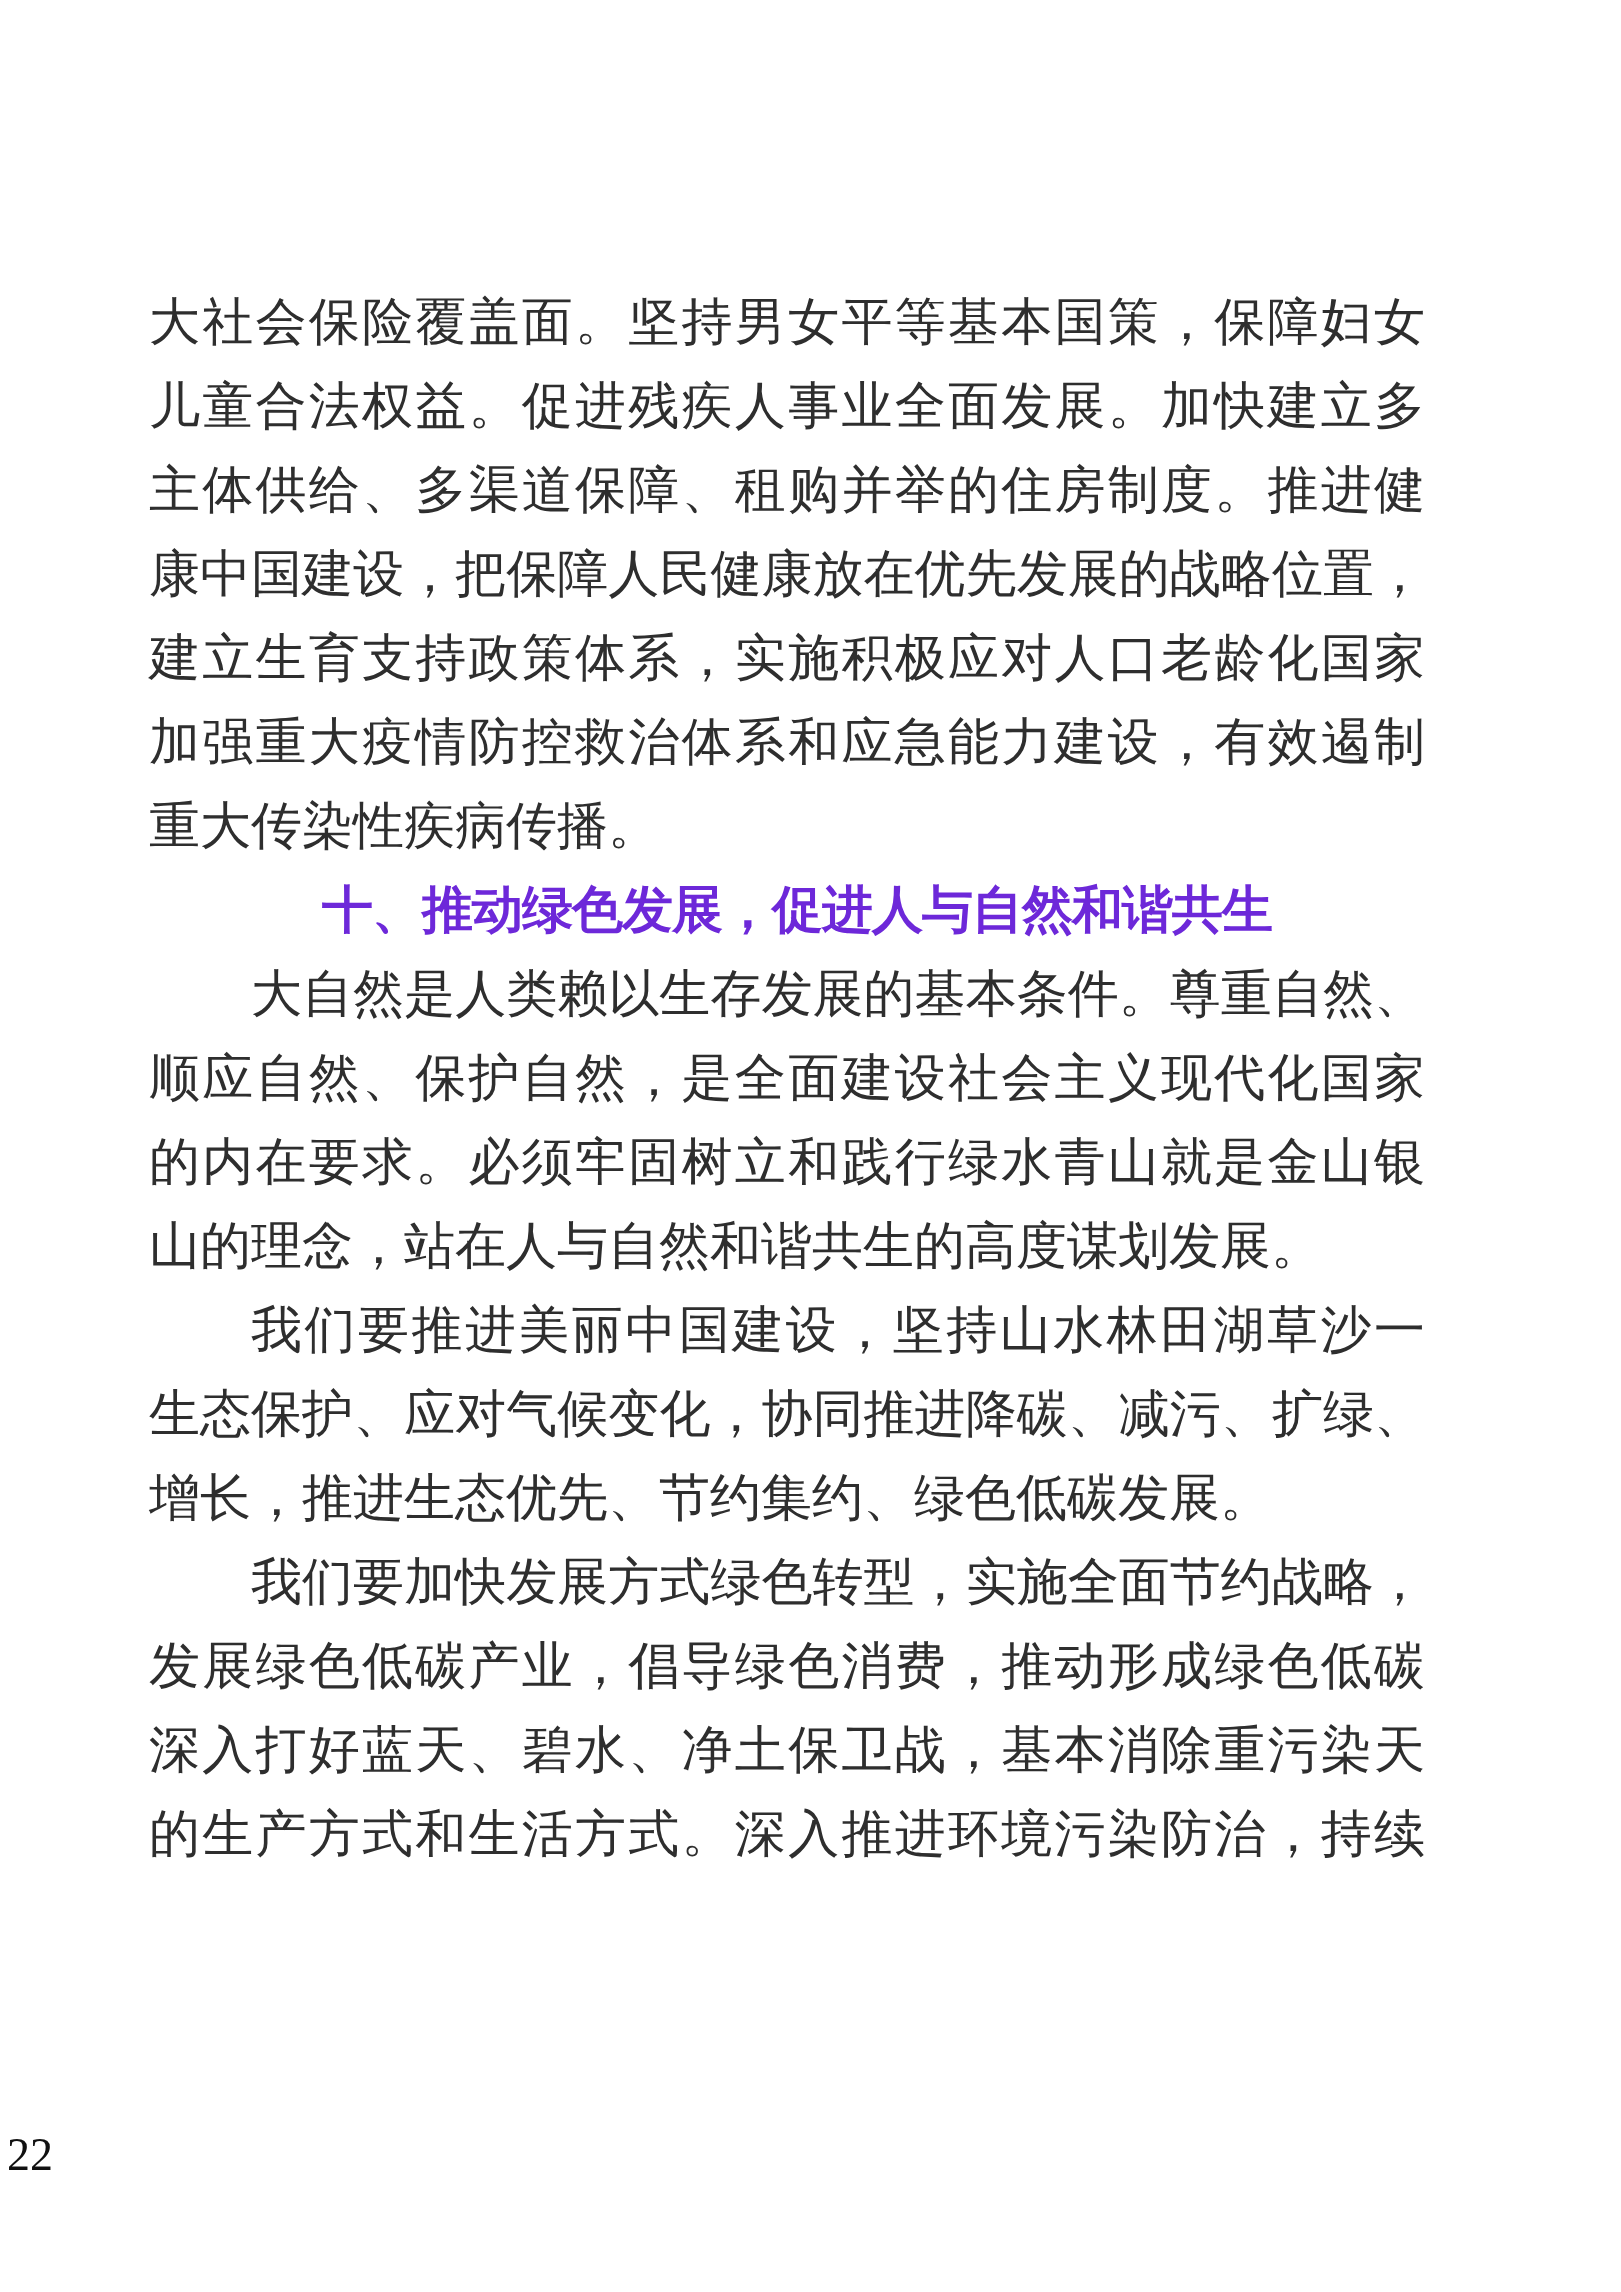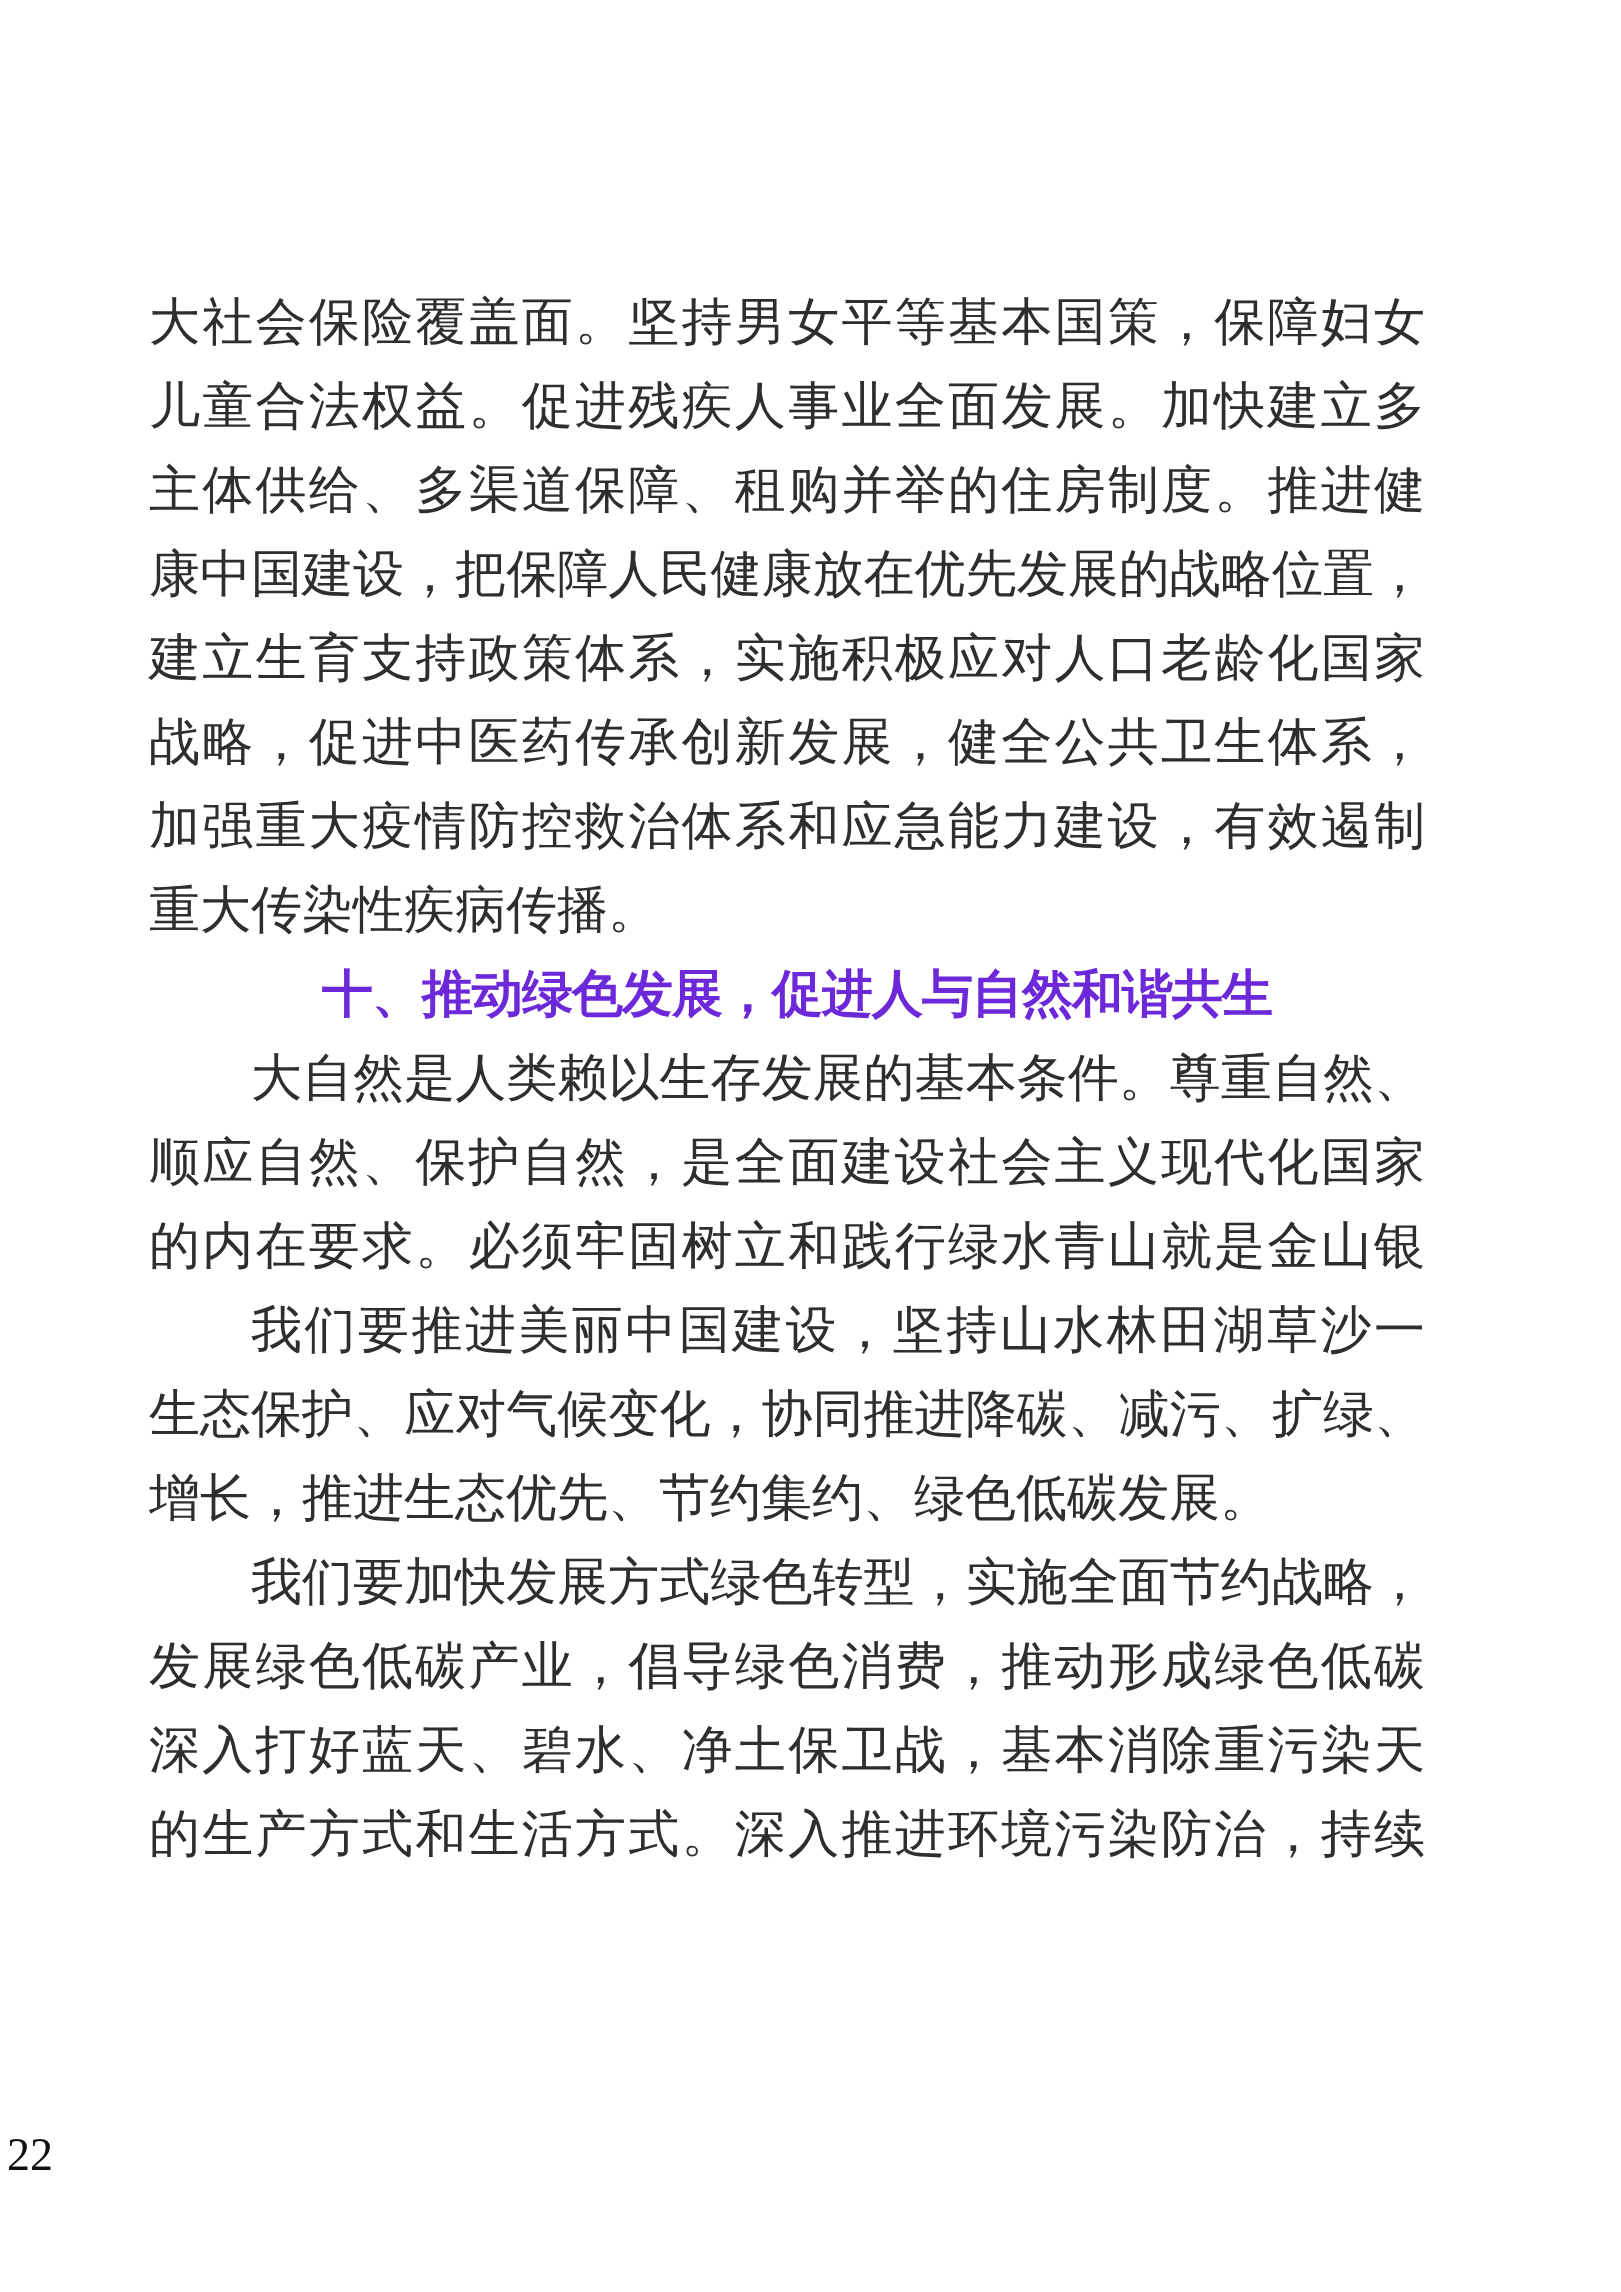--- a/index.html
+++ b/index.html
@@ -59,27 +59,27 @@
 </head>
 <body>
 
 <div class="page">
   <div class="text-column">
       <div class="line body justify">大社会保险覆盖面。坚持男女平等基本国策，保障妇女</div>
       <div class="line body justify">儿童合法权益。促进残疾人事业全面发展。加快建立多</div>
       <div class="line body justify">主体供给、多渠道保障、租购并举的住房制度。推进健</div>
       <div class="line body justify">康中国建设，把保障人民健康放在优先发展的战略位置，</div>
       <div class="line body justify">建立生育支持政策体系，实施积极应对人口老龄化国家</div>
-      <div class="line body justify">战略，促进中医药传承创新发展，健全公共卫生体系，</div>
       <div class="line body justify">加强重大疫情防控救治体系和应急能力建设，有效遏制</div>
       <div class="line body">重大传染性疾病传播。</div>
       <div class="line heading">十、推动绿色发展，促进人与自然和谐共生</div>
       <div class="line body indent justify">大自然是人类赖以生存发展的基本条件。尊重自然、</div>
       <div class="line body justify">顺应自然、保护自然，是全面建设社会主义现代化国家</div>
       <div class="line body justify">的内在要求。必须牢固树立和践行绿水青山就是金山银</div>
+      <div class="line body">山的理念，站在人与自然和谐共生的高度谋划发展。</div>
       <div class="line body indent justify">我们要推进美丽中国建设，坚持山水林田湖草沙一</div>
       <div class="line body justify">生态保护、应对气候变化，协同推进降碳、减污、扩绿、</div>
       <div class="line body">增长，推进生态优先、节约集约、绿色低碳发展。</div>
       <div class="line body indent justify">我们要加快发展方式绿色转型，实施全面节约战略，</div>
       <div class="line body justify">发展绿色低碳产业，倡导绿色消费，推动形成绿色低碳</div>
       <div class="line body justify">深入打好蓝天、碧水、净土保卫战，基本消除重污染天</div>
       <div class="line body justify">的生产方式和生活方式。深入推进环境污染防治，持续</div>
     </div>
   <div class="page-number">22</div>
 </div>

